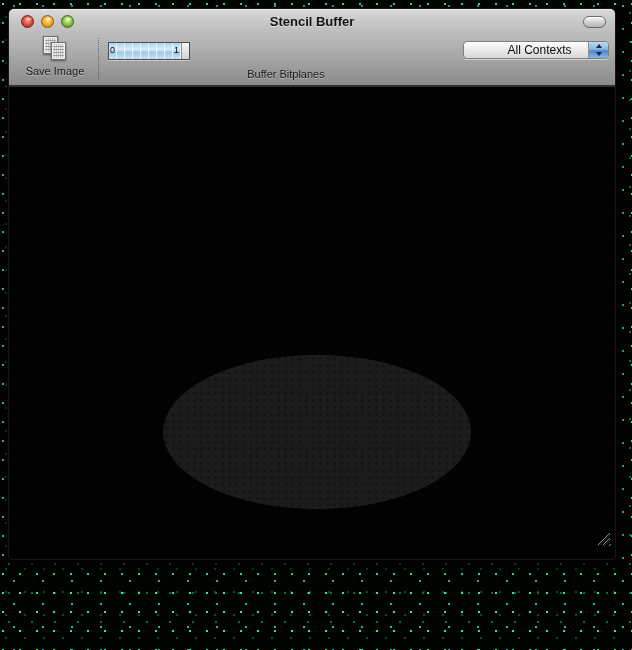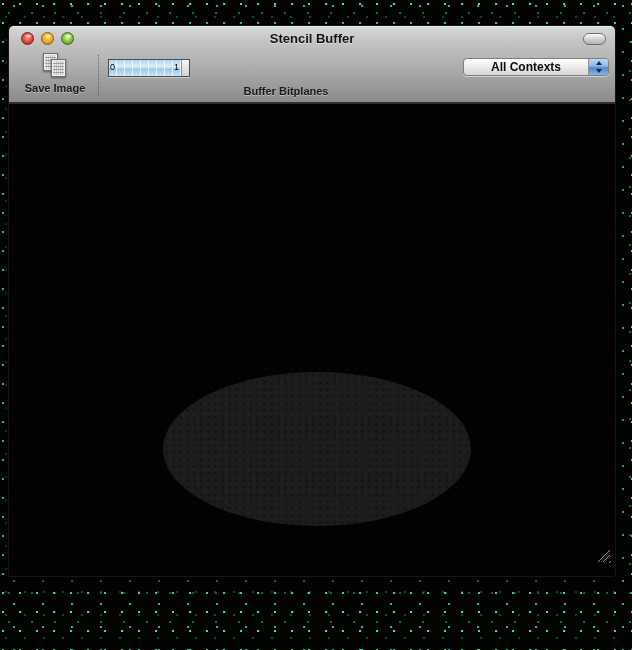--- a/index.html
+++ b/index.html
@@ -12,21 +12,21 @@
       radial-gradient(circle at 9px 13px, #0e6b45 0.9px, transparent 1.4px),
       radial-gradient(circle at 14px 6px, #35e0d0 0.6px, transparent 1.1px),
       radial-gradient(circle at 6px 17px, #0a4a30 1.0px, transparent 1.6px),
       radial-gradient(circle at 18px 11px,#17a06a 0.7px, transparent 1.2px);
     background-size:17px 19px, 23px 29px, 29px 23px, 19px 23px, 13px 17px;
   }
   .window{
     position:absolute;left:8px;top:8px;width:608px;height:552px;
     border-radius:6px 6px 3px 3px;
     box-shadow:0 5px 16px rgba(0,0,0,0.85);
-    background:#010101;border:1px solid #161616;box-sizing:border-box;margin-top:17px;
+    background:#010101;border:1px solid #161616;box-sizing:border-box;
   }
   .header{
     position:relative;height:76px;border-radius:5px 5px 0 0;
     background:linear-gradient(180deg,#d9d9d9 0%,#c6c6c6 18%,#b0b0b0 50%,#989898 82%,#8a8a8a 100%);
     box-shadow:inset 0 1px 0 rgba(255,255,255,0.55);
     border-bottom:2px solid #2e2e2e;
   }
   .titlebar{position:relative;height:26px;}
   .lights{position:absolute;left:12px;top:6px;display:flex;gap:7px;}
   .light{width:13px;height:13px;border-radius:50%;position:relative;}
@@ -41,21 +41,21 @@
     text-shadow:0 1px 0 rgba(255,255,255,0.45);
     white-space:nowrap;overflow:hidden;
   }
   .pill{
     position:absolute;right:9px;top:7px;width:23px;height:12px;border-radius:7px;
     background:linear-gradient(180deg,#fbfbfb,#cfcfcf 55%,#b2b2b2);
     border:1px solid #6d6d6d;box-sizing:border-box;
     box-shadow:inset 0 1px 0 rgba(255,255,255,0.9);
   }
   .toolbar{position:absolute;top:26px;left:0;right:0;height:48px;}
-  .tlabel{font-size:11px;font-weight:700;color:#1a1a1a;text-shadow:0 1px 0 rgba(255,255,255,0.35);white-space:nowrap;}
+  .tlabel{font-size:11px;font-weight:400;color:#1a1a1a;text-shadow:0 1px 0 rgba(255,255,255,0.35);white-space:nowrap;}
 
   .save-item{position:absolute;left:6px;top:1px;width:80px;text-align:center;cursor:default;}
   .save-icon{width:30px;height:27px;margin:0 auto;position:relative;}
   .tile{
     position:absolute;width:15px;height:18px;background:#ececec;border:1px solid #6f6f6f;box-sizing:border-box;
     box-shadow:0 1px 2px rgba(0,0,0,0.45), inset 0 0 0 1px rgba(255,255,255,0.8);
     background-image:
       repeating-linear-gradient(0deg, rgba(110,110,110,0.55) 0 1px, transparent 1px 3px),
       repeating-linear-gradient(90deg, rgba(140,140,140,0.4) 0 1px, transparent 1px 2px);
     background-clip:padding-box;
@@ -82,22 +82,22 @@
     border-left:1px solid #909090;border-right:none;
   }
   .choose-label{position:absolute;left:0;width:554px;bottom:3px;text-align:center;}
 
   .popup{
     position:absolute;left:454px;top:6px;width:146px;height:18px;border-radius:4px;
     background:linear-gradient(180deg,#ffffff 0%,#ededed 45%,#d6d6d6 100%);
     border:1px solid #7f7f7f;box-sizing:border-box;display:flex;align-items:stretch;
     box-shadow:0 1px 0 rgba(255,255,255,0.5);cursor:default;
   }
-  .popup-text{flex:1;font-size:12px;font-weight:700;color:#0c0c0c;line-height:16px;padding-left:27px;
-    white-space:nowrap;overflow:hidden;}
+  .popup-text{flex:1;font-size:12px;font-weight:400;color:#0c0c0c;line-height:16px;padding-left:27px;
+    white-space:nowrap;overflow:hidden;text-align:center;}
   .popup-cap{
     width:19px;border-radius:0 3px 3px 0;position:relative;border-left:1px solid #8f8f8f;
     background:linear-gradient(180deg,#bcd9f3 0%,#8ab7e6 45%,#4f87cf 55%,#85b6e8 100%);
   }
   .arrow{position:absolute;left:50%;transform:translateX(-50%);width:0;height:0;border-left:3.5px solid transparent;border-right:3.5px solid transparent;}
   .arrow.up{top:2px;border-bottom:4px solid #182744;}
   .arrow.down{bottom:2px;border-top:4px solid #182744;}
   .context-label{position:absolute;left:454px;width:146px;bottom:3px;text-align:center;}
 
   .content{

